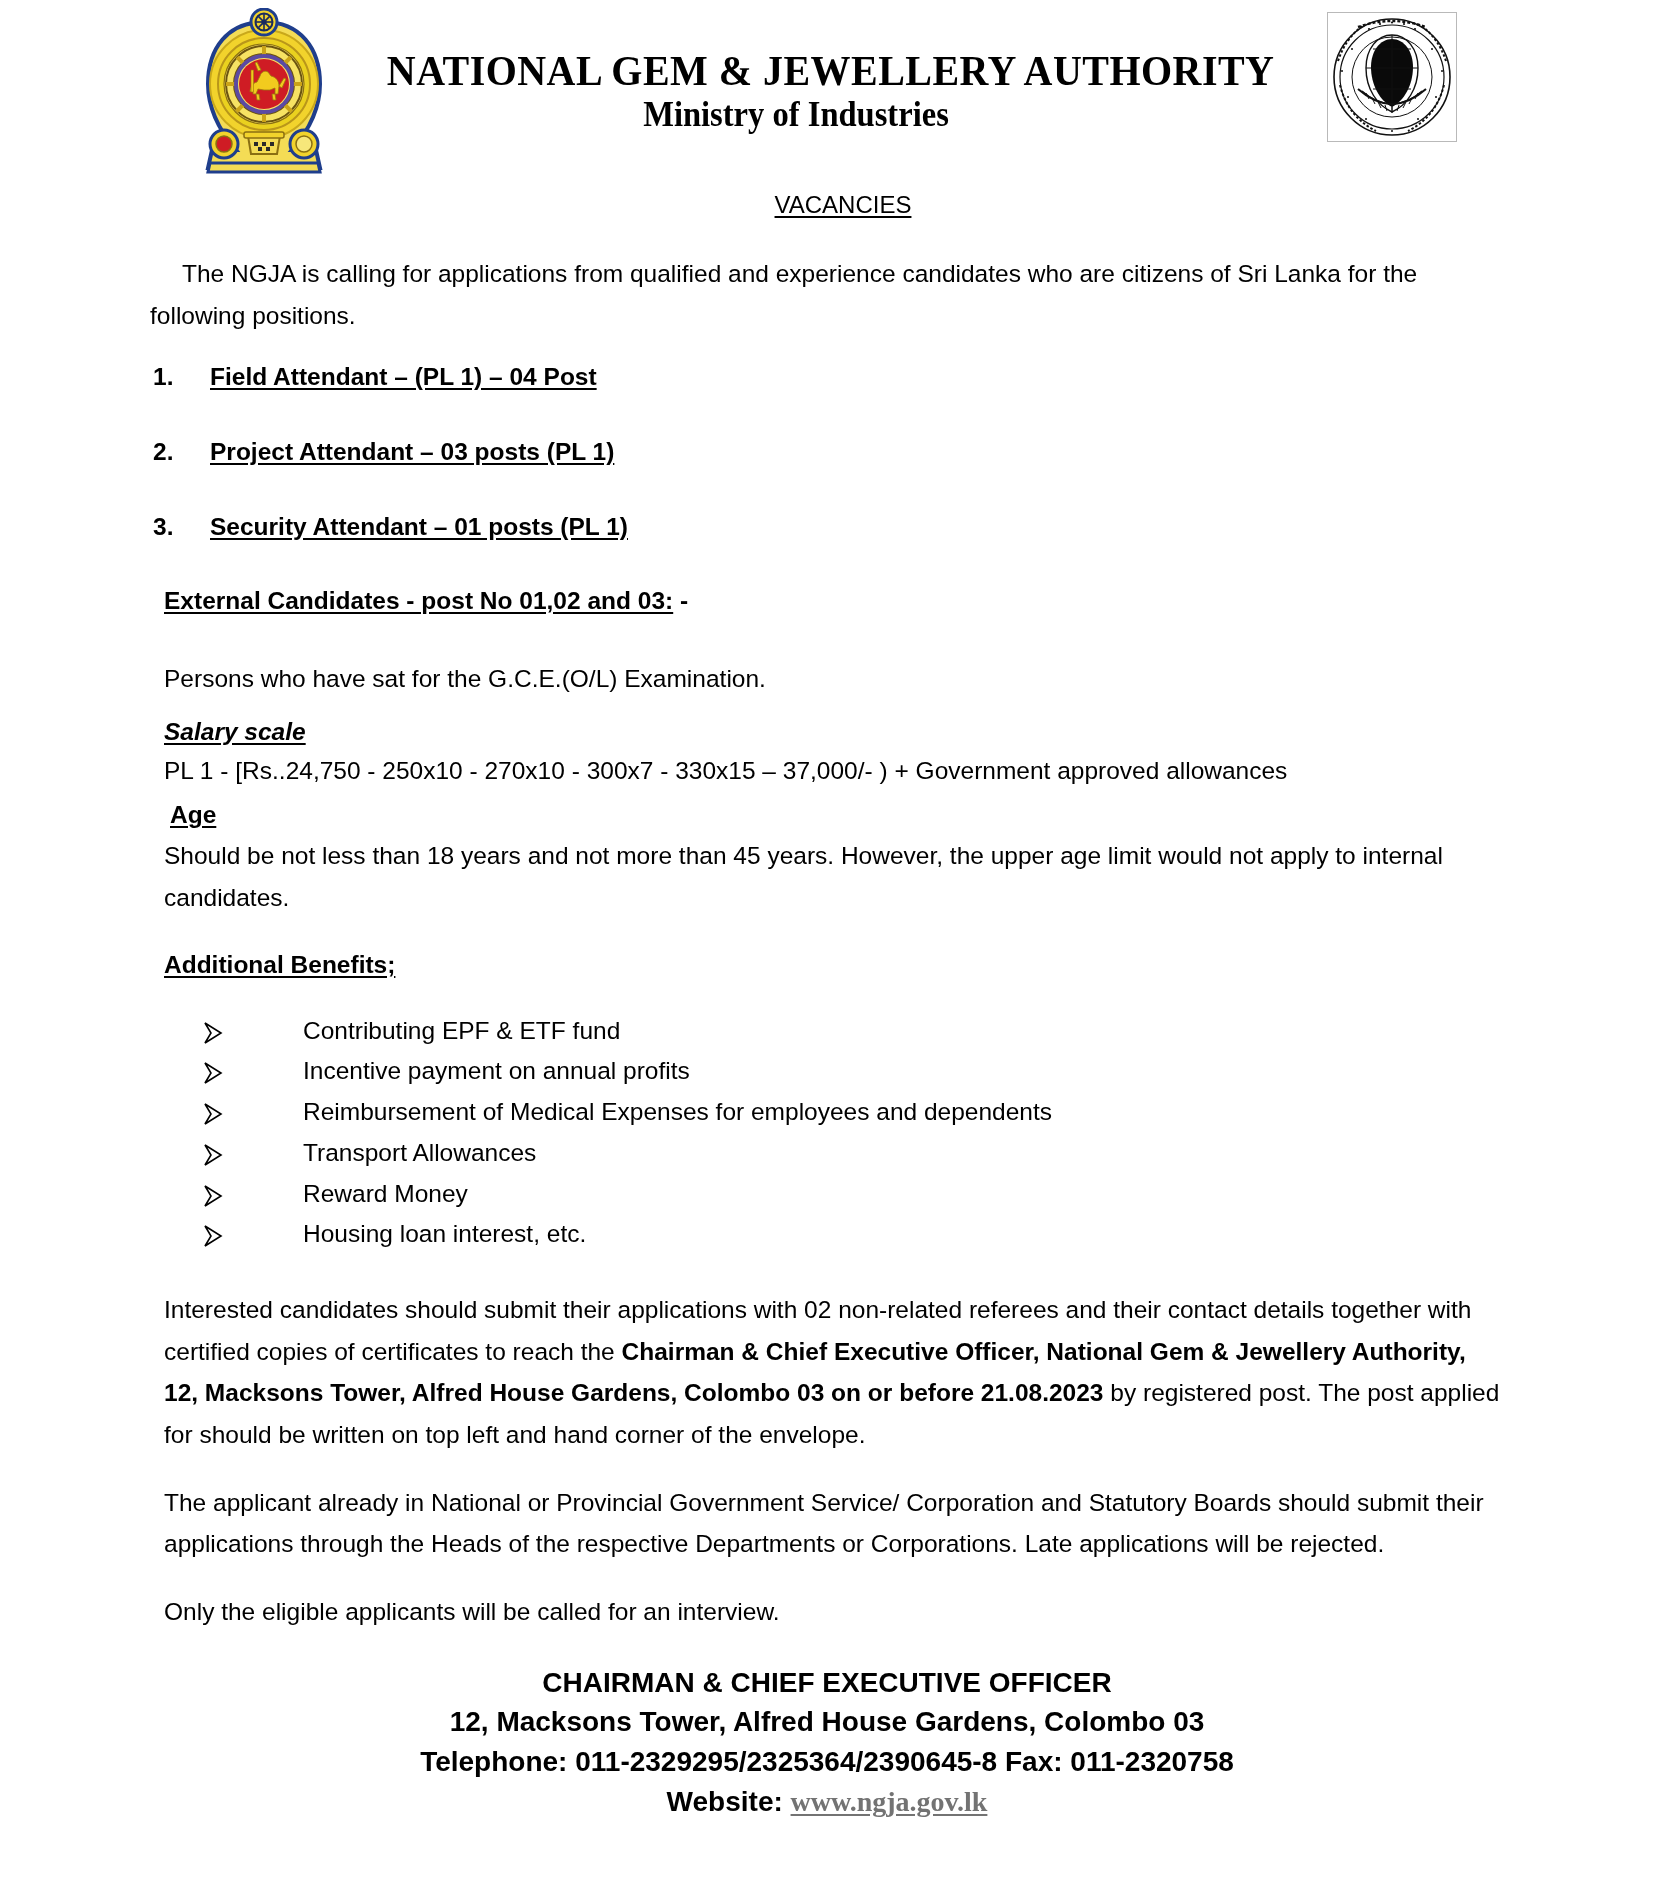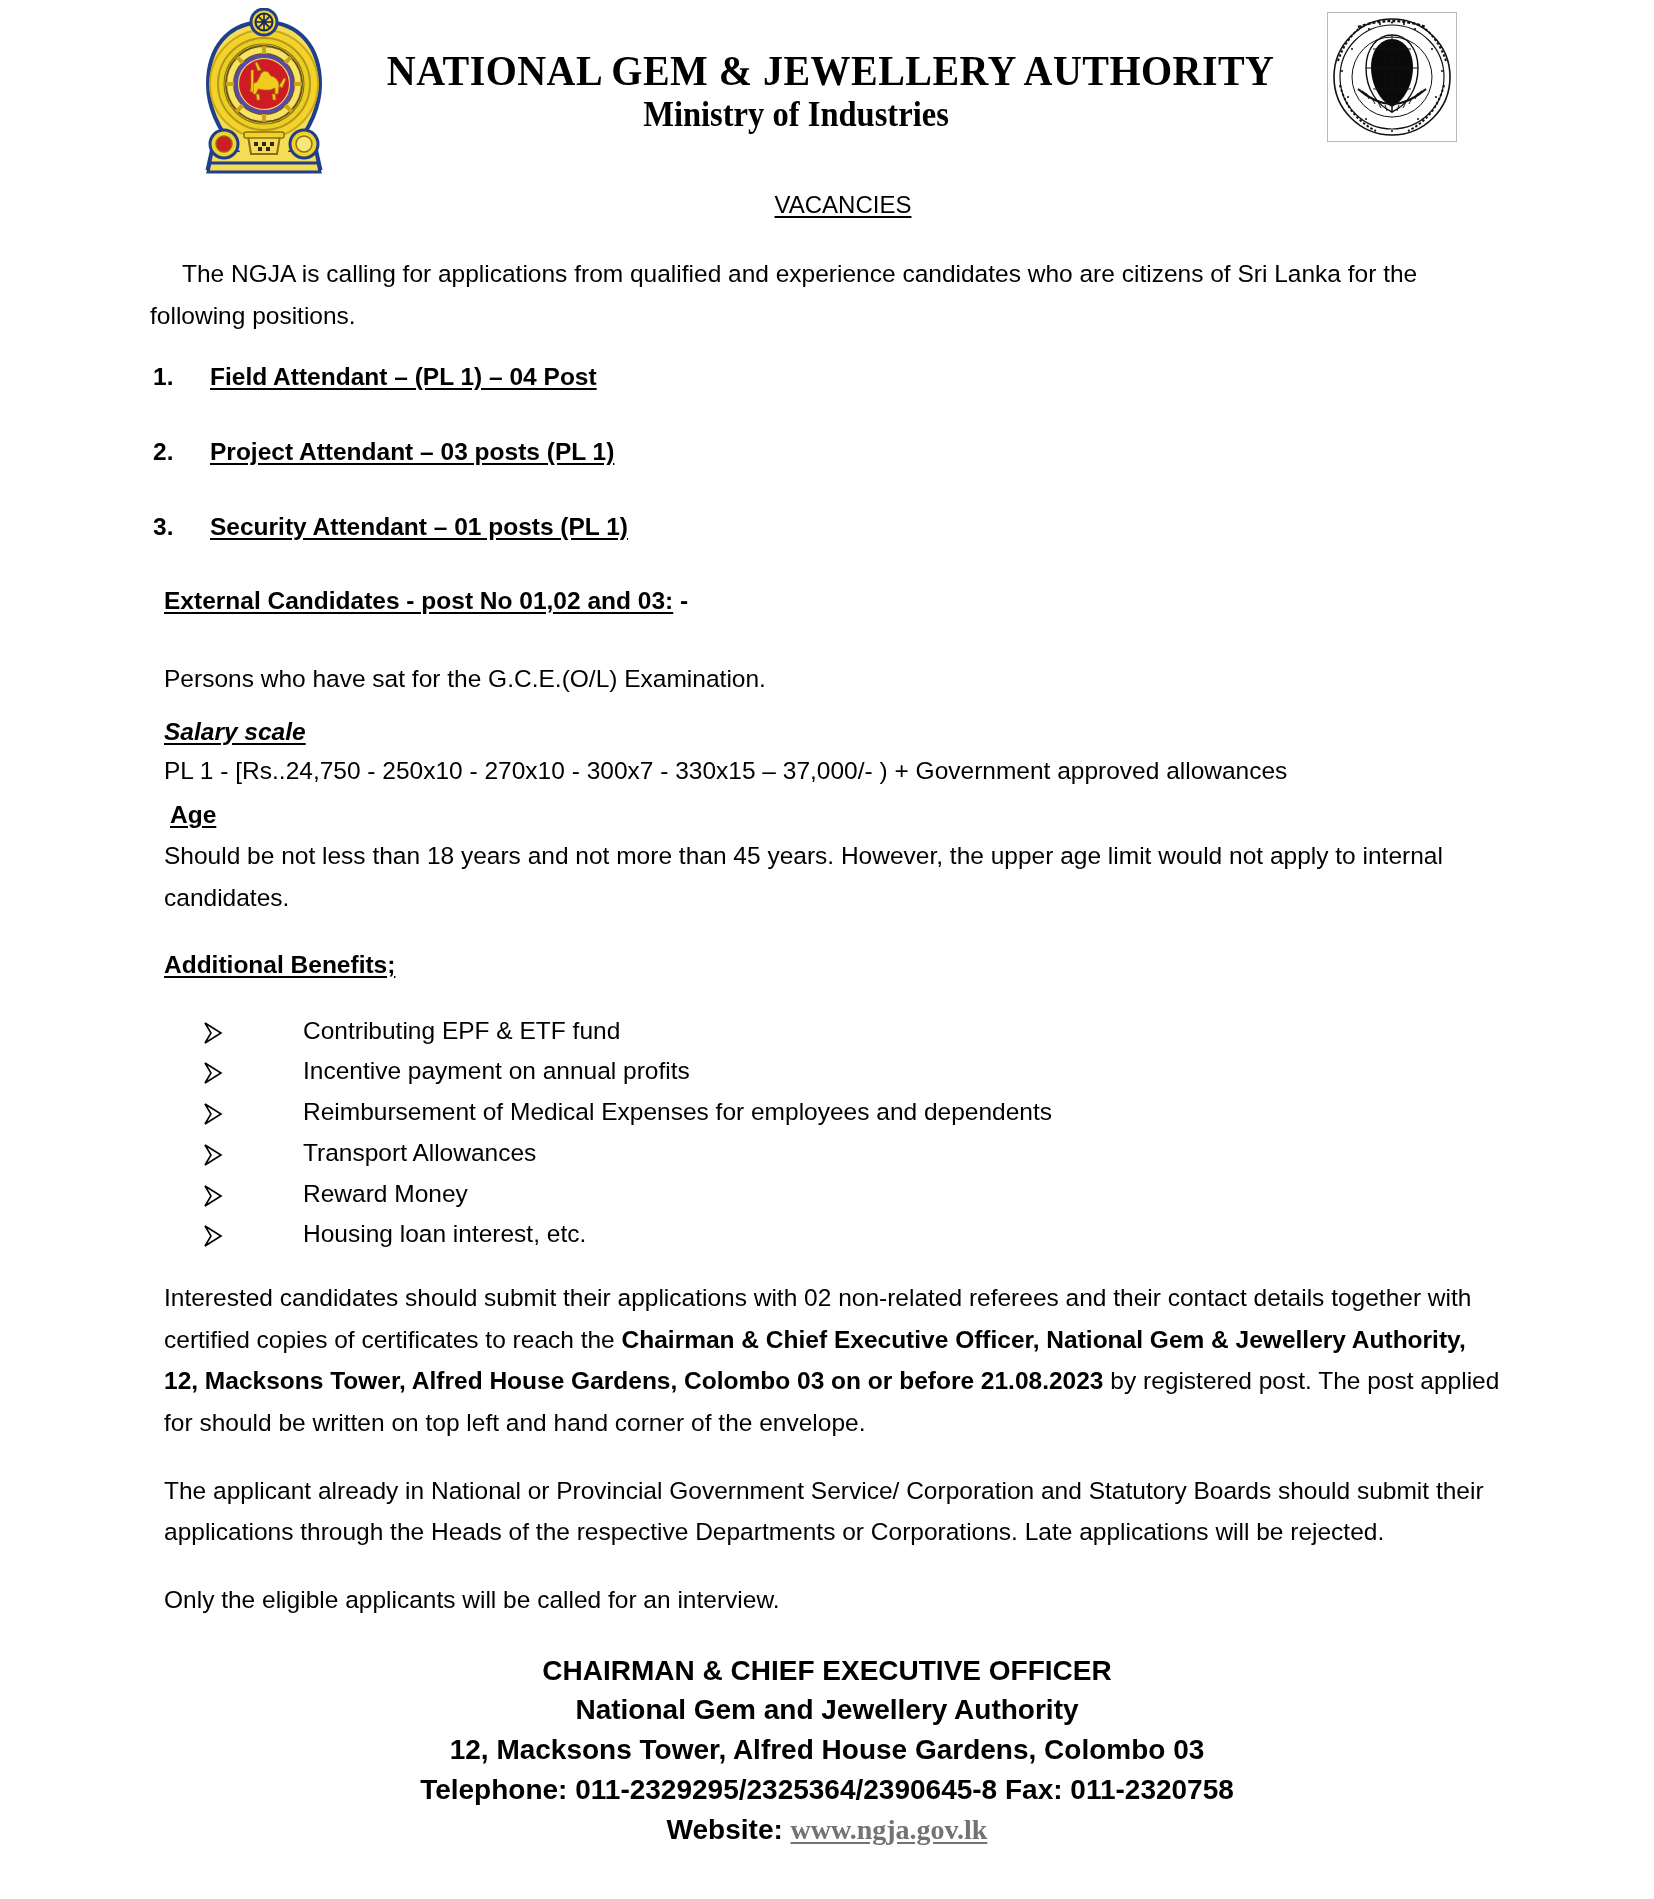--- a/index.html
+++ b/index.html
@@ -161,21 +161,21 @@
   .benefits-head {
     font-weight: bold;
     padding-left: 14px;
     margin: 0 0 28px 0;
   }
   .benefits-head span {
     text-decoration: underline;
     text-underline-offset: 3px;
   }
   ul.benefits {
-    margin: 0 0 24px 0;
+    margin: 0 0 36px 0;
     padding: 0;
     list-style: none;
   }
   ul.benefits li {
     position: relative;
     padding-left: 153px;
     line-height: 1.5;
     margin-bottom: 4px;
   }
   .arrow-bullet {
@@ -426,20 +426,19 @@
     </ul>
 
     <p class="para"><span>Interested candidates should submit their applications with 02 non-related referees and their contact details together with certified copies of certificates to reach the </span><b>Chairman &amp; Chief Executive Officer, National Gem &amp; Jewellery Authority, 12, Macksons Tower, Alfred House Gardens, Colombo 03 on or before 21.08.2023</b><span> by registered post. The post applied for should be written on top left and hand corner of the envelope.</span></p>
 
     <p class="para">The applicant already in National or Provincial Government Service/ Corporation and Statutory Boards should submit their applications through the Heads of the respective Departments or Corporations. Late applications will be rejected.</p>
 
     <p class="para">Only the eligible applicants will be called for an interview.</p>
 
     <div class="footer">
       <span class="line">CHAIRMAN &amp; CHIEF EXECUTIVE OFFICER</span>
-      <span class="line">National Gem and Jewellery Authority</span>
       <span class="line">12, Macksons Tower, Alfred House Gardens, Colombo 03</span>
       <span class="line">Telephone: 011-2329295/2325364/2390645-8 Fax: 011-2320758</span>
       <span class="line"><span>Website: </span><a class="weblink" href="#">www.ngja.gov.lk</a></span>
     </div>
 
   </div>
 </div>
 
 </body></html>

